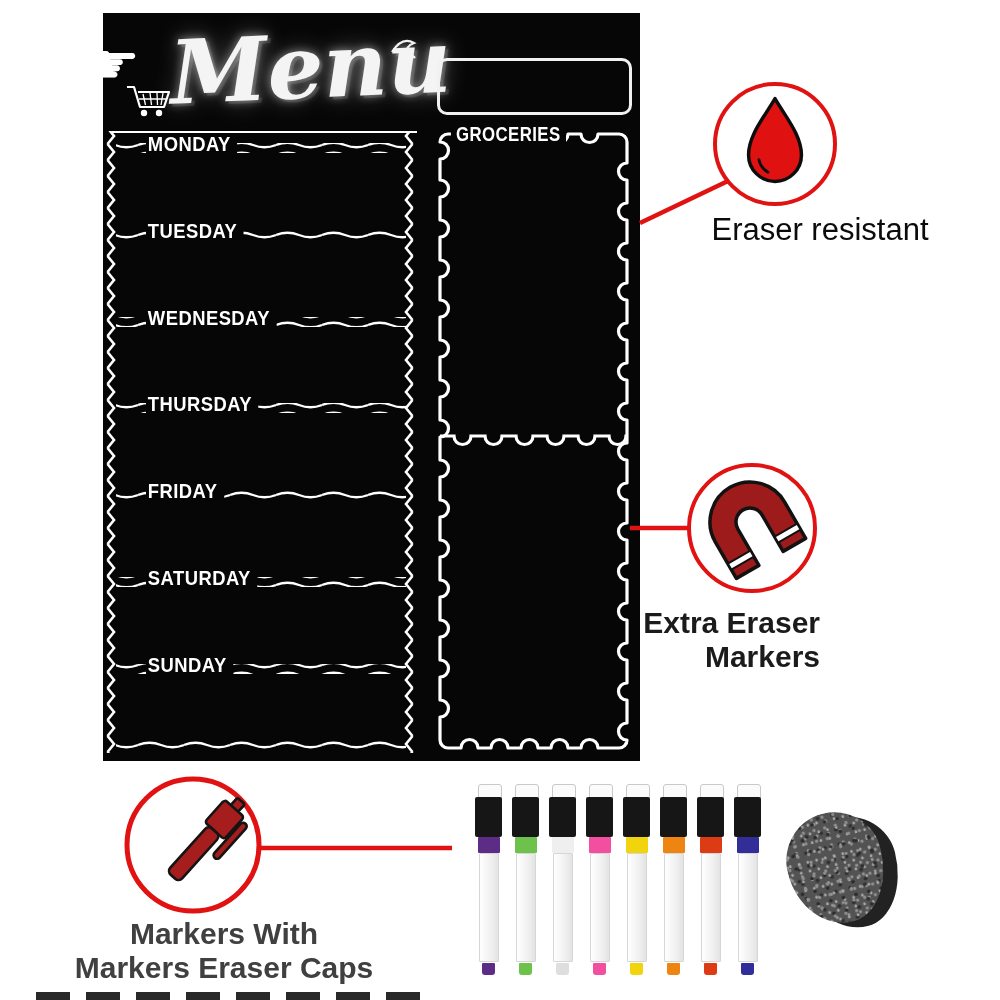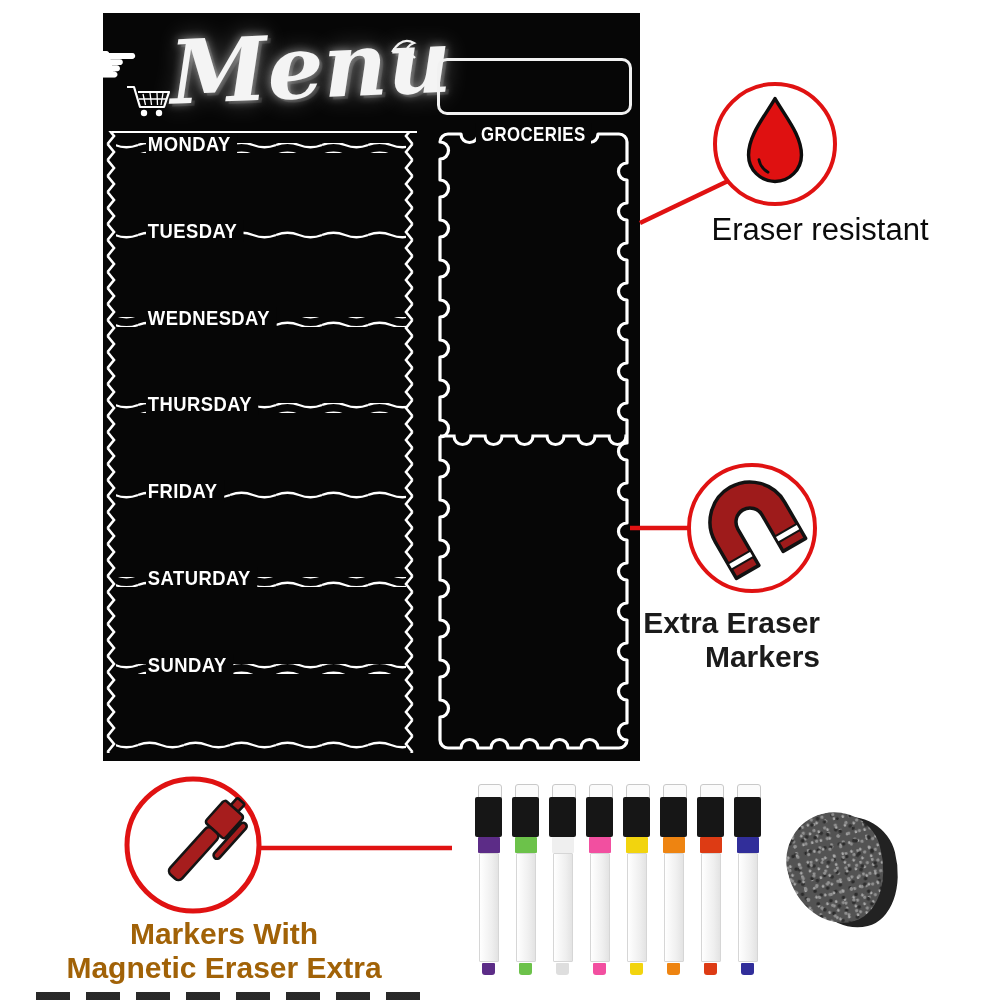--- a/index.html
+++ b/index.html
@@ -14,31 +14,31 @@
               font-family:"DejaVu Serif",serif;font-style:italic;font-weight:bold;
               font-size:88px;line-height:106px;color:#f4f4f4;transform:rotate(-2.5deg);
               text-shadow:0 0 10px rgba(255,255,255,.5),0 0 26px rgba(255,255,255,.33),
                           3px 3px 1px rgba(255,255,255,.12);}
   .name-box{left:437px;top:58px;width:189px;height:51px;border:3px solid #f1f1f1;
             border-radius:10px;background:transparent;}
 
   .day-label{left:146px;height:22px;line-height:22px;font-size:20px;font-weight:bold;
              letter-spacing:.5px;color:#fff;background:#060606;padding:0 7px 0 2px;
              transform:scaleX(.92);transform-origin:left center;white-space:nowrap;}
-  .sec-label{width:187px;left:440px;text-align:center;height:22px;line-height:22px;
+  .sec-label{width:187px;left:440px;text-align:left;height:22px;line-height:22px;
              font-size:20px;font-weight:bold;letter-spacing:.5px;color:#fff;}
   .sec-label span{background:#060606;padding:0 6px;display:inline-block;
                   transform:scaleX(.84);}
 
   .co-water{left:670px;top:212px;width:300px;text-align:center;font-size:31px;
             color:#0b0b0b;}
   .co-magnet{left:580px;top:606px;width:240px;text-align:right;font-size:30px;
              font-weight:bold;color:#1b1b1b;line-height:34px;}
   .co-markers{left:38px;top:917px;width:372px;text-align:center;font-size:30px;
-              font-weight:bold;color:#a16207;line-height:34px;}
+              font-weight:bold;color:#404040;line-height:34px;}
 
   .markers-row{left:474px;top:784px;width:292px;height:195px;}
   .marker{position:absolute;top:0;width:30px;height:192px;}
   .marker i{position:absolute;display:block;}
   .m-captop{left:4px;top:0;width:22px;height:13px;background:#fbfbfb;
             border:1px solid #c9c9c9;border-radius:3px 3px 1px 1px;}
   .m-pad{left:1px;top:13px;width:27px;height:40px;border-radius:2px;}
   .m-collar{left:4px;top:53px;width:22px;height:16px;border-radius:1px;}
   .m-barrel{left:5px;top:69px;width:18px;height:107px;border:1px solid #d6d6d6;
             border-radius:1px;background:linear-gradient(90deg,#ffffff,#efefef 65%,#e3e3e3);}
@@ -171,21 +171,21 @@
     <span>GROCERIES</span>
   </div>
 
   <div class="ovl co-water">Eraser resistant</div>
   <div class="ovl co-magnet">
     <div>Extra Eraser</div>
     <div>Markers</div>
   </div>
   <div class="ovl co-markers">
     <div>Markers With</div>
-    <div>Magnetic Eraser Extra</div>
+    <div>Markers Eraser Caps</div>
   </div>
 
   <div class="ovl markers-row">
       <div class="marker" style="left: 0px;">
         <i class="m-captop"></i>
         <i class="m-pad" style="background:#161616"></i>
         <i class="m-collar" style="background:#5c2c87"></i>
         <i class="m-barrel"></i>
         <i class="m-tip" style="background:#5c2c87"></i>
       </div>

